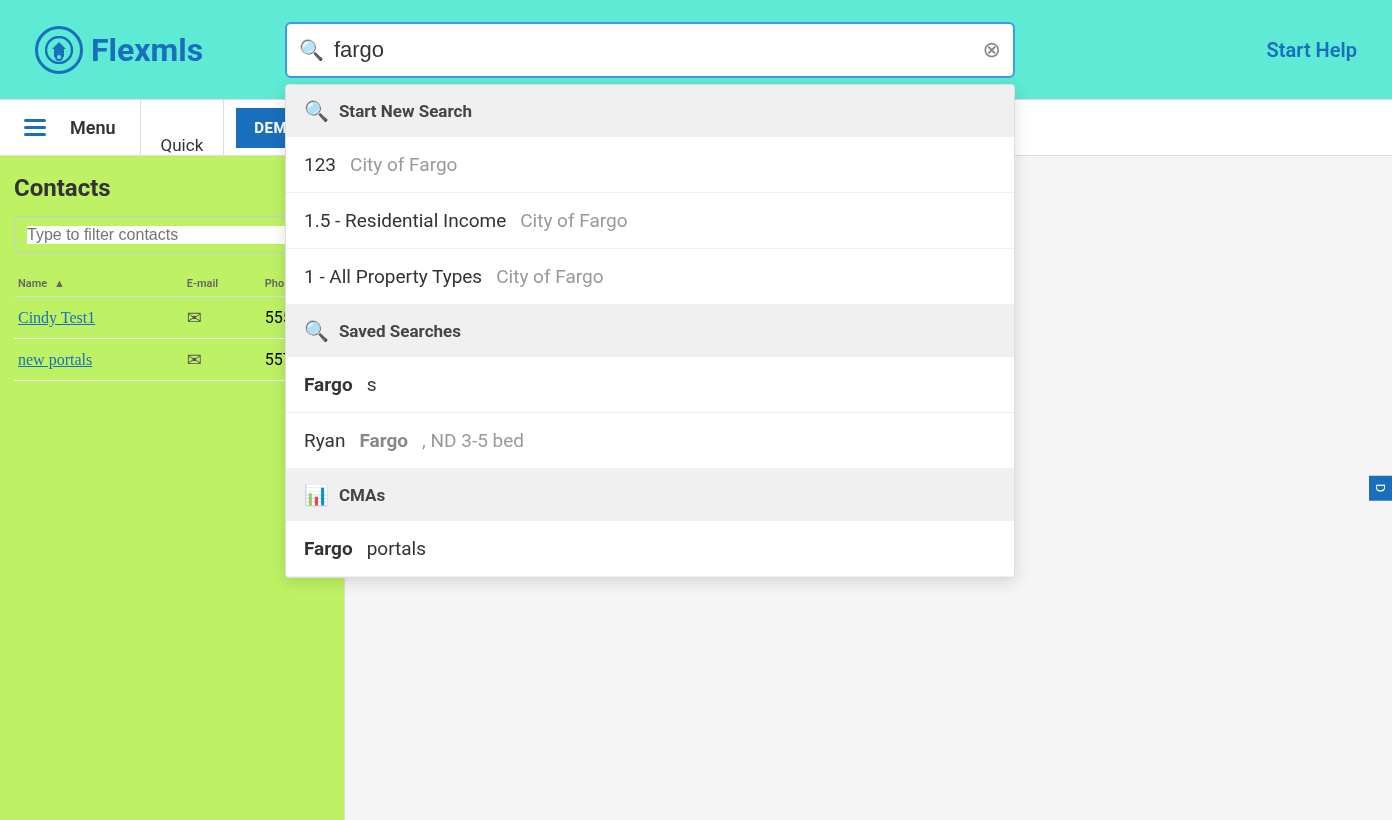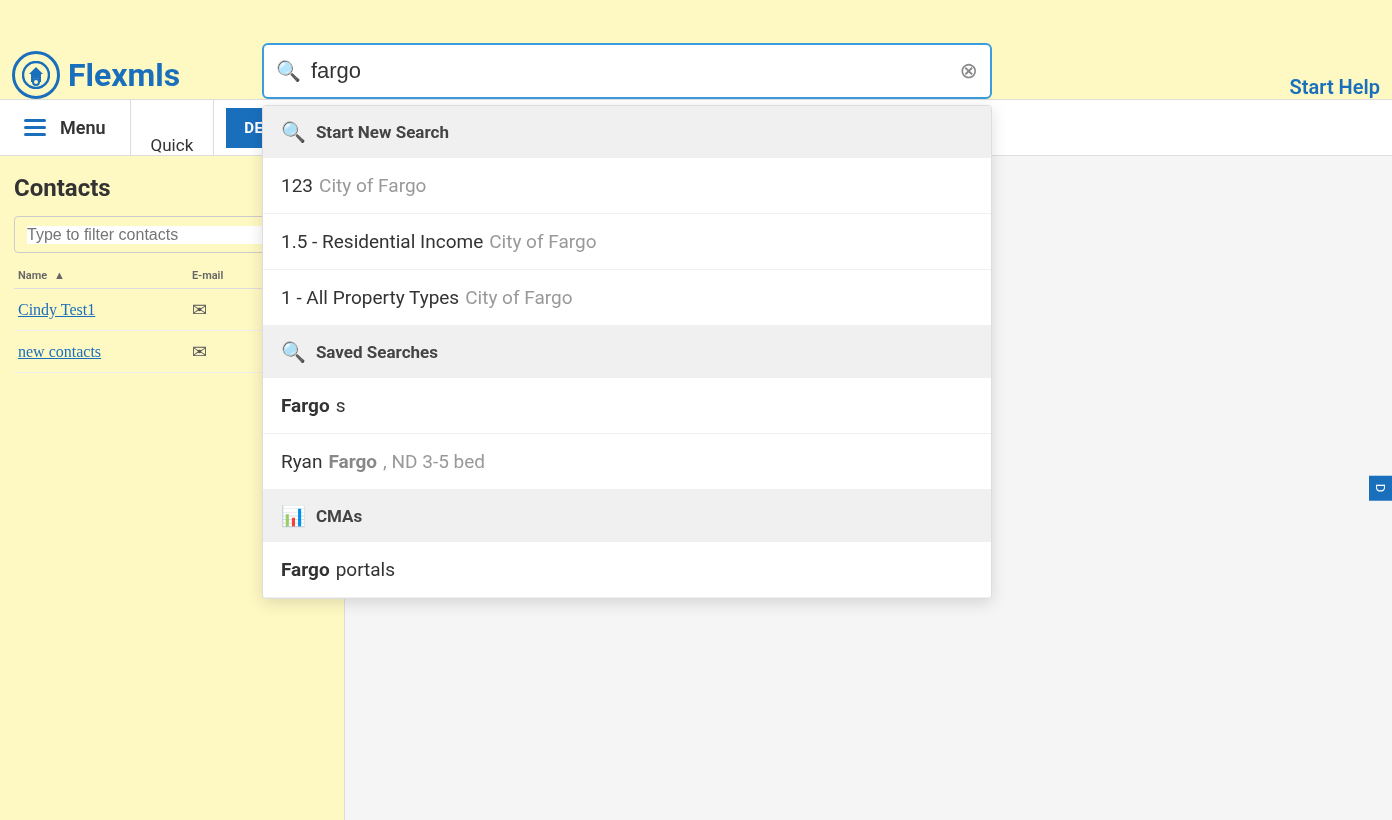--- a/index.html
+++ b/index.html
@@ -1,57 +1,57 @@
 <!DOCTYPE html>
 <html><head>
   <meta charset="utf-8">
   <style>
     * { box-sizing: border-box; margin: 0; padding: 0; }
     body { font-family: -apple-system, BlinkMacSystemFont, 'Segoe UI', Roboto, sans-serif; background: #f5f5f5; width: 1392px; height: 820px; overflow: hidden; position: relative; }
 
     
-    .header { display: flex; align-items: flex-end; background: #fef9c3; border-bottom: 1px solid #ddd; height: 100px; padding: 0 12px; gap: 20px; position: relative; z-index: 10; }
+    .header { display: flex; align-items: center; background: #5eead4; border-bottom: 1px solid #ddd; height: 100px; padding: 0 35px; gap: 20px; position: relative; z-index: 10; }
     .logo-area { display: flex; align-items: center; gap: 8px; min-width: 230px; }
     .logo-icon { width: 48px; height: 48px; border: 3px solid #1a6fbd; border-radius: 50%; display: flex; align-items: center; justify-content: center; position: relative; }
     .logo-icon svg { width: 28px; height: 28px; }
     .logo-text { font-size: 32px; font-weight: 700; color: #1a6fbd; }
 
     .search-wrapper { flex: 1; max-width: 730px; position: relative; }
     .search-box { display: flex; align-items: center; border: 2px solid #3b9ddd; border-radius: 6px; background: #fff; padding: 0 12px; height: 56px; gap: 10px; }
     .search-icon-wrap { color: #888; font-size: 20px; }
     .search-input { flex: 1; border: none; outline: none; font-size: 22px; color: #333; background: transparent; }
     .search-input::selection { background: #b3d4f5; }
     .search-clear { color: #888; font-size: 22px; cursor: pointer; background: none; border: none; }
 
     .guided-help { color: #1a6fbd; font-size: 20px; font-weight: 600; cursor: pointer; white-space: nowrap; margin-left: auto; }
 
     
     .search-dropdown { position: absolute; top: 62px; left: 0; width: 100%; background: #fff; border: 1px solid #ddd; border-radius: 4px; box-shadow: 0 4px 16px rgba(0,0,0,0.13); z-index: 100; max-height: 700px; overflow-y: auto; }
     .dropdown-section-header { background: #f0f0f0; padding: 14px 18px; font-size: 17px; font-weight: 700; color: #444; display: flex; align-items: center; gap: 10px; }
     .dropdown-section-header .sec-icon { color: #555; font-size: 20px; }
-    .dropdown-item { padding: 16px 18px; font-size: 19px; color: #333; border-bottom: 1px solid #f0f0f0; cursor: pointer; display: flex; align-items: baseline; gap: 6px; }
+    .dropdown-item { padding: 16px 18px; font-size: 19px; color: #333; border-bottom: 1px solid #f0f0f0; cursor: pointer; display: flex; align-items: baseline; gap: 14px; }
 
     
     .nav-bar { display: flex; align-items: stretch; background: #fff; border-bottom: 1px solid #ddd; height: 56px; }
-    .menu-btn { display: flex; align-items: center; gap: 14px; padding: 0 24px; cursor: pointer; border-right: 1px solid #ddd; font-size: 18px; font-weight: 600; color: #333; }
+    .menu-btn { display: flex; align-items: center; gap: 24px; padding: 0 24px; cursor: pointer; border-right: 1px solid #ddd; font-size: 18px; font-weight: 600; color: #333; }
     .hamburger { display: flex; flex-direction: column; gap: 4px; }
     .hamburger span { display: block; width: 22px; height: 3px; background: #1a6fbd; border-radius: 2px; }
     .quick-btn { display: flex; align-items: flex-end; padding: 0 20px; cursor: pointer; font-size: 17px; color: #333; border-right: 1px solid #ddd; }
 
     
     .dashboard-btn { background: #1a6fbd; color: #fff; padding: 0 18px; display: flex; align-items: center; gap: 8px; cursor: pointer; font-size: 15px; font-weight: 700; letter-spacing: 0.5px; white-space: nowrap; border-radius: 0; margin: 8px 0 8px 12px; height: 40px; }
     .dashboard-btn .chevron { font-size: 13px; }
 
     
     .main-content { display: flex; height: calc(820px - 156px); }
 
     
-    .sidebar { width: 345px; background: #fef9c3; border-right: 1px solid #ddd; padding: 18px 14px; overflow-y: auto; }
+    .sidebar { width: 345px; background: #bef264; border-right: 1px solid #ddd; padding: 18px 14px; overflow-y: auto; }
     .contacts-title { font-size: 24px; font-weight: 700; color: #333; margin-bottom: 14px; }
-    .filter-input-wrap { border: 1px solid #ccc; border-radius: 4px; padding: 8px 12px; margin-bottom: 10px; }
+    .filter-input-wrap { border: 1px solid #ccc; border-radius: 4px; padding: 8px 12px; margin-bottom: 18px; }
     .filter-input { width: 100%; border: none; outline: none; font-size: 16px; color: #888; }
 
     .contacts-table { width: 100%; border-collapse: collapse; }
     .contacts-table th { text-align: left; font-size: 11px; font-weight: 600; color: #666; padding: 6px 4px; border-bottom: 1px solid #ddd; cursor: pointer; }
     .contacts-table th .sort-arrow { margin-left: 4px; }
     .contacts-table td { padding: 10px 4px; font-size: 16px; border-bottom: 1px solid #eee; vertical-align: middle; }
     .contact-name { color: #1a6fbd; font-size: 16px; cursor: pointer; font-family: Liberation Serif, serif; }
     .email-icon { font-size: 18px; color: #555; }
 
     
@@ -157,21 +157,21 @@
           <th>Pho</th>
         </tr>
       </thead>
       <tbody id="contacts-tbody">
       <tr>
     <td><a class="contact-name" href="#">Cindy Test1</a></td>
     <td><span class="email-icon">✉</span></td>
     <td>555</td>
   </tr>
           <tr>
-    <td><a class="contact-name" href="#">new contacts</a></td>
+    <td><a class="contact-name" href="#">new portals</a></td>
     <td><span class="email-icon">✉</span></td>
     <td>557</td>
   </tr>
         </tbody>
     </table>
   </div>
 
   <div class="right-panel">
     <div class="right-panel-btn">D</div>
   </div>

